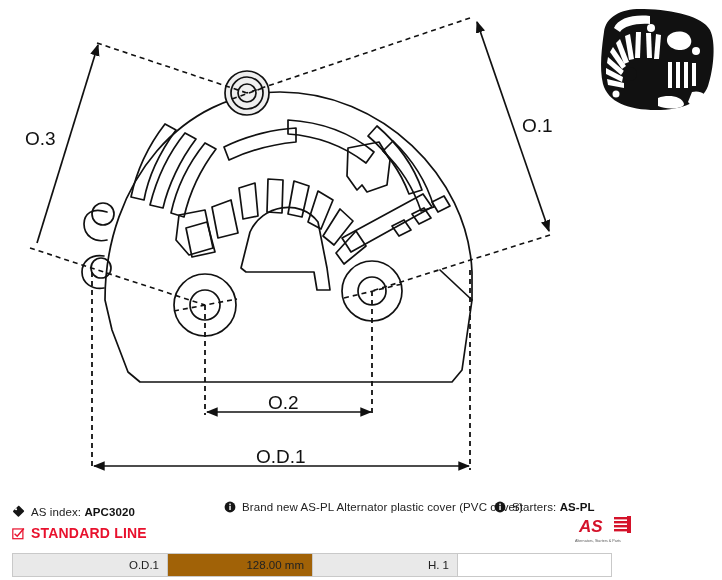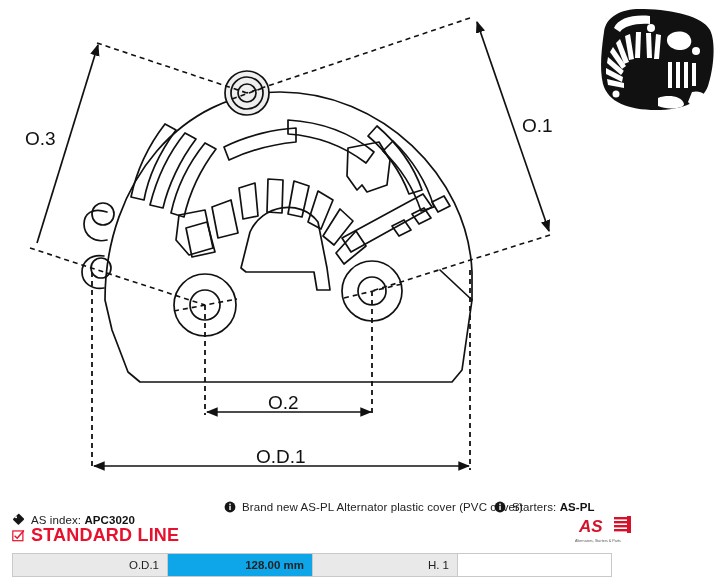--- a/index.html
+++ b/index.html
@@ -9,36 +9,36 @@
   #drawing-area{position:absolute;left:0;top:0;width:722px;height:495px;padding-left:31px;}
   #drawing-svg{position:absolute;left:0;top:0;}
 
   #product-photo{position:absolute;left:596px;top:6px;width:122px;height:112px;}
 
   
   #info-block{position:absolute;left:0;top:497px;width:722px;height:52px;}
   .info-row{position:absolute;display:flex;align-items:center;white-space:nowrap;}
   .info-text{font-size:11.5px;color:#222;letter-spacing:.1px;}
   .info-text b{font-weight:bold;color:#111;}
-  .std-line{font-size:18px;font-weight:bold;color:#e8112d;letter-spacing:.2px;}
+  .std-line{font-size:14px;font-weight:bold;color:#e8112d;letter-spacing:.2px;}
 
   .icon{flex:0 0 auto;display:inline-block;margin-right:6px;line-height:0;}
 
   
   #brand-logo{position:absolute;left:573px;top:514px;width:74px;height:32px;}
 
   
   #spec-table{position:absolute;left:12px;top:553px;width:600px;height:24px;
               display:flex;border:1px solid #c9c9c9;box-sizing:border-box;
               background:#fff;}
   .cell{display:flex;align-items:center;justify-content:flex-end;
         padding:0 8px;font-size:11.5px;color:#222;box-sizing:border-box;
         height:100%;}
   .cell.label{background:#e9e9e9;border-right:1px solid #c9c9c9;}
-  .cell.value{background:#0ea5e9;border-right:1px solid #c9c9c9;font-weight:bold;}
+  .cell.value{background:#a16207;border-right:1px solid #c9c9c9;}
   .cell.value.last{border-right:none;}
   .c1{width:155px;} .c2{width:145px;} .c3{width:145px;} .c4{width:153px;}
 </style>
 </head>
 <body>
 
 <div id="drawing-area">
   <svg id="drawing-svg" width="722" height="495" viewBox="0 0 722 495">
     <defs>
       <marker id="arrHead" viewBox="0 0 10 10" refX="9" refY="5" markerWidth="7" markerHeight="7" orient="auto-start-reverse">
@@ -207,21 +207,21 @@
                C76 44, 68 38, 72 30 Z" fill="#fff"></path>
       <path d="M96 86 C104 84, 112 88, 110 96 C108 102, 96 102, 92 96 Z" fill="#fff"></path>
       <path d="M62 92 C72 88, 86 90, 88 98 C88 103, 70 104, 62 100 Z" fill="#fff"></path>
       <circle cx="100" cy="45" r="4" fill="#fff"></circle>
     </g>
   </svg>
 </div>
 
 <div id="info-block">
 
-  <div class="info-row" style="left:12px;top:16px;align-items:center;">
+  <div class="info-row" style="left:12px;top:8px;align-items:center;">
     <span class="icon">
       <svg width="13" height="13" viewBox="0 0 16 16">
         <path d="M1.5 7.2 L7.6 1.3 C8 .9 8.6 .9 9 1.3 L14.6 6.9
                  C15 7.3 15 7.9 14.6 8.3 L8.6 14.3 C8.2 14.7 7.6 14.7 7.2 14.3
                  L1.5 8.6 C1.2 8.3 1.2 7.6 1.5 7.2 Z" fill="#161616"></path>
         <circle cx="5" cy="5.3" r="1.3" fill="#ffffff"></circle>
       </svg>
     </span>
     <span class="info-text">
       <span>AS index:</span>

